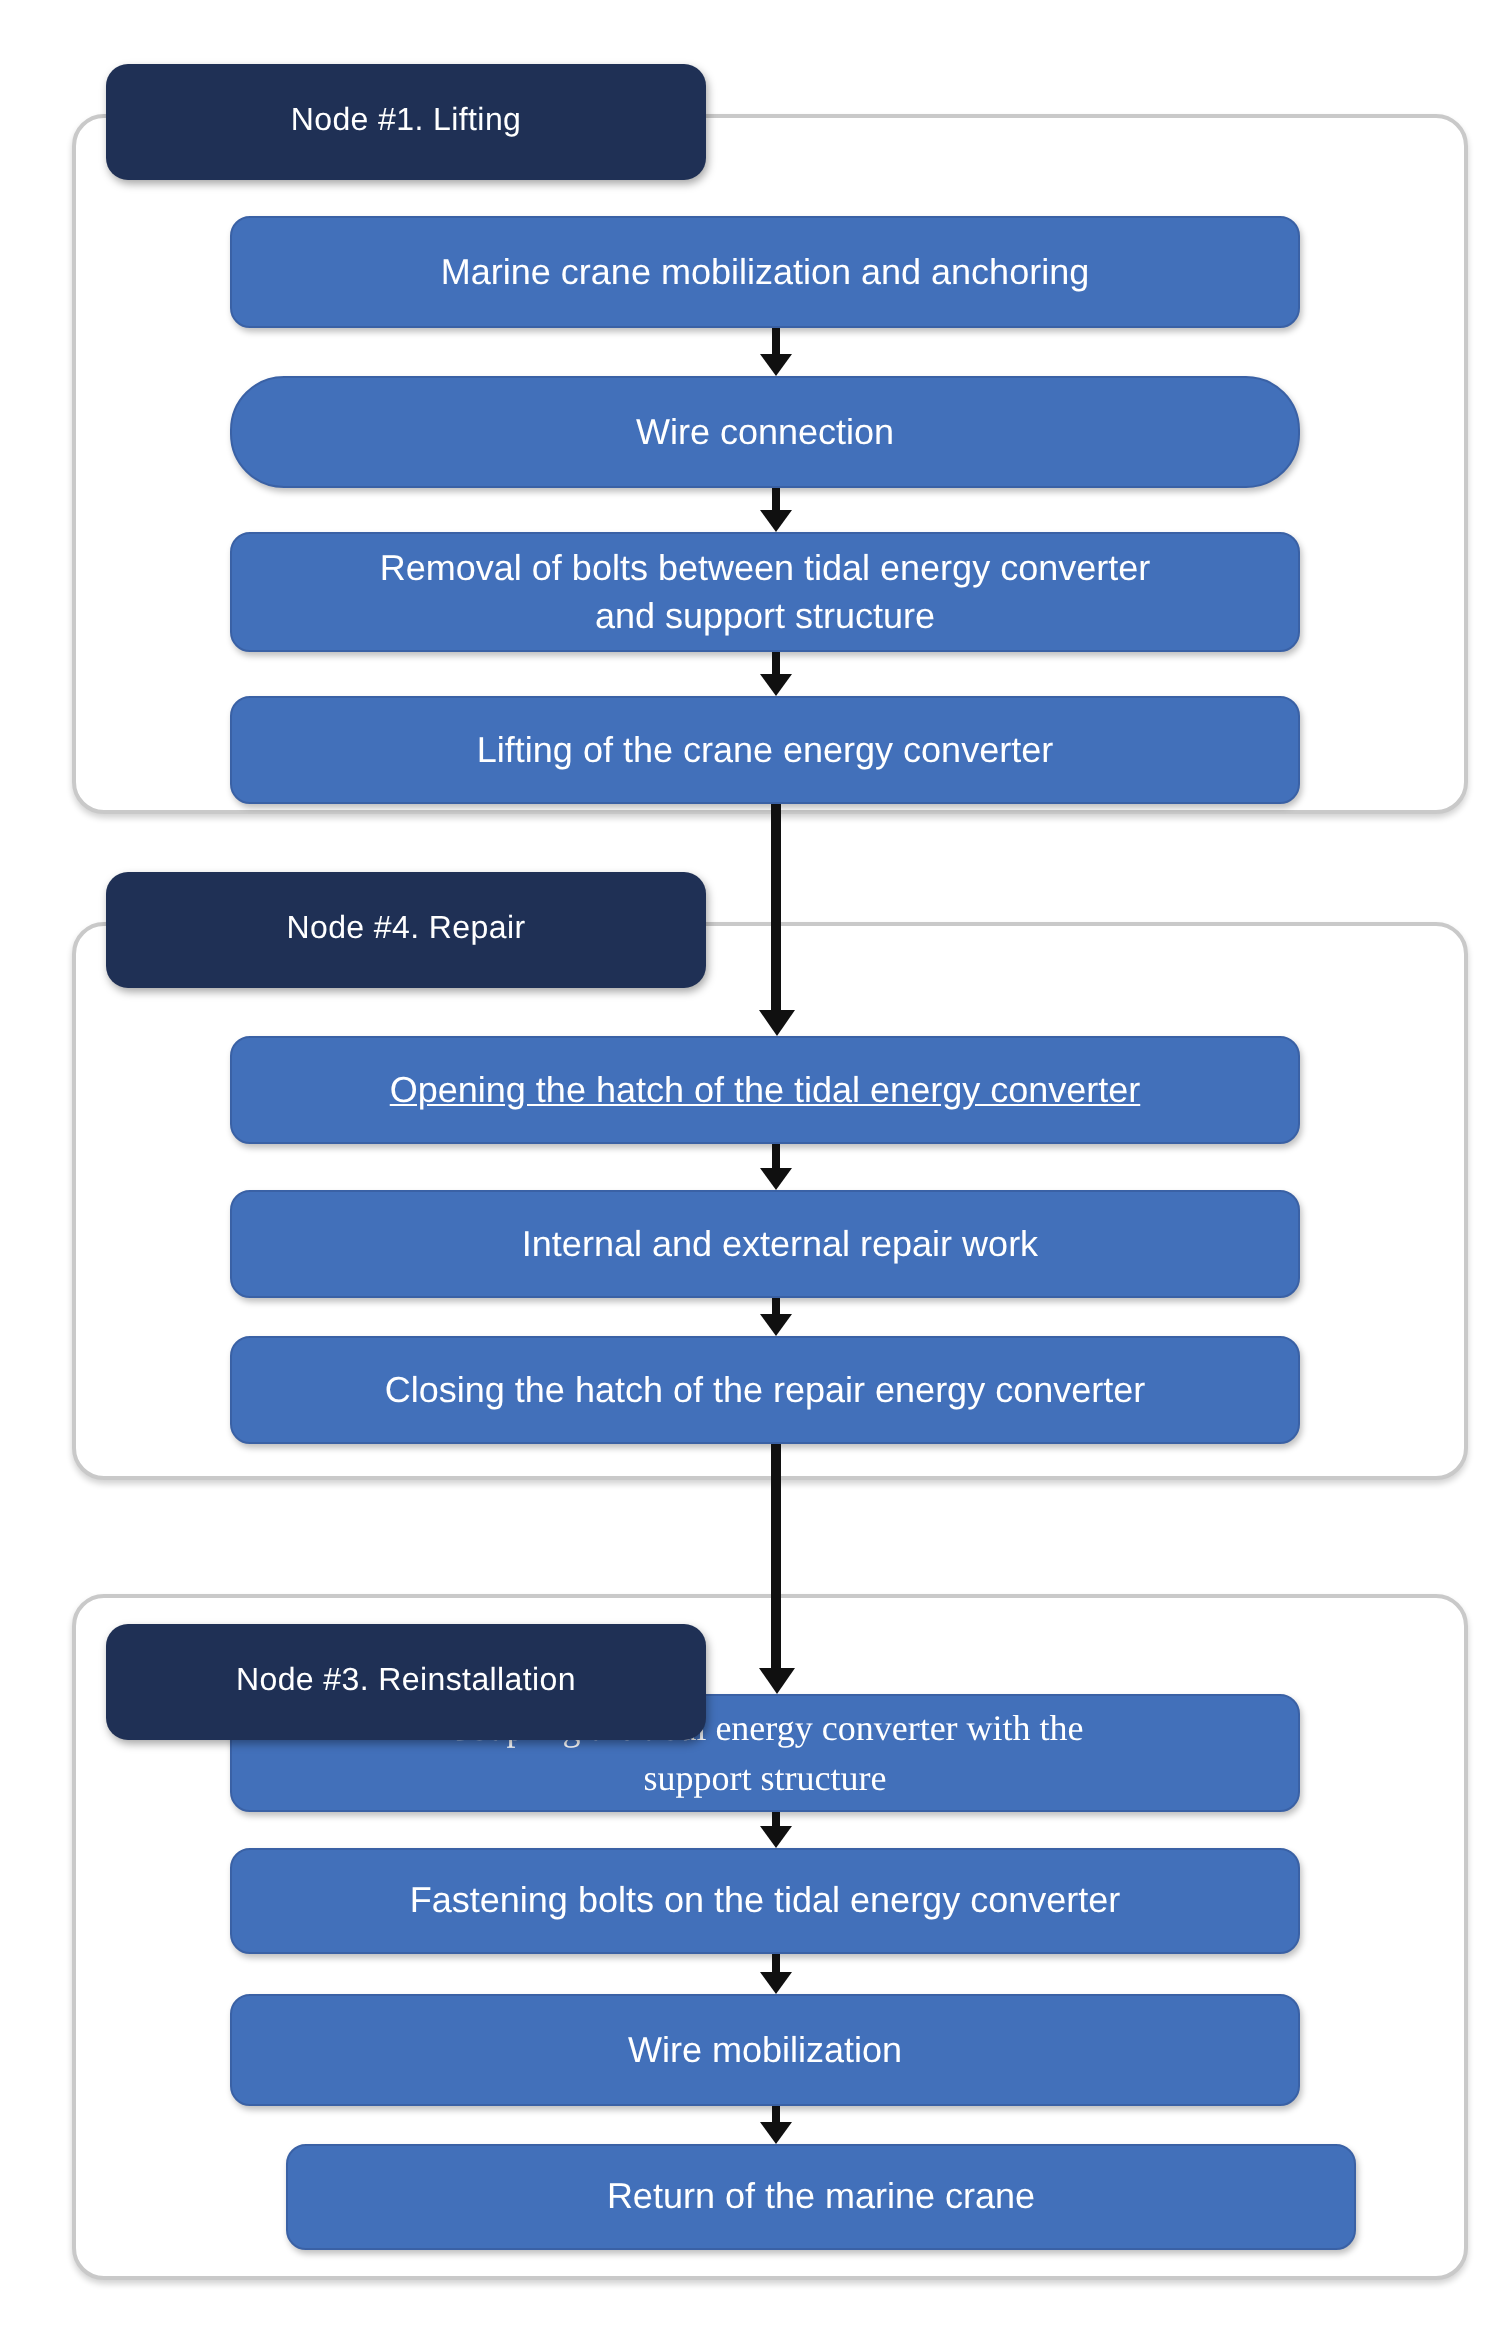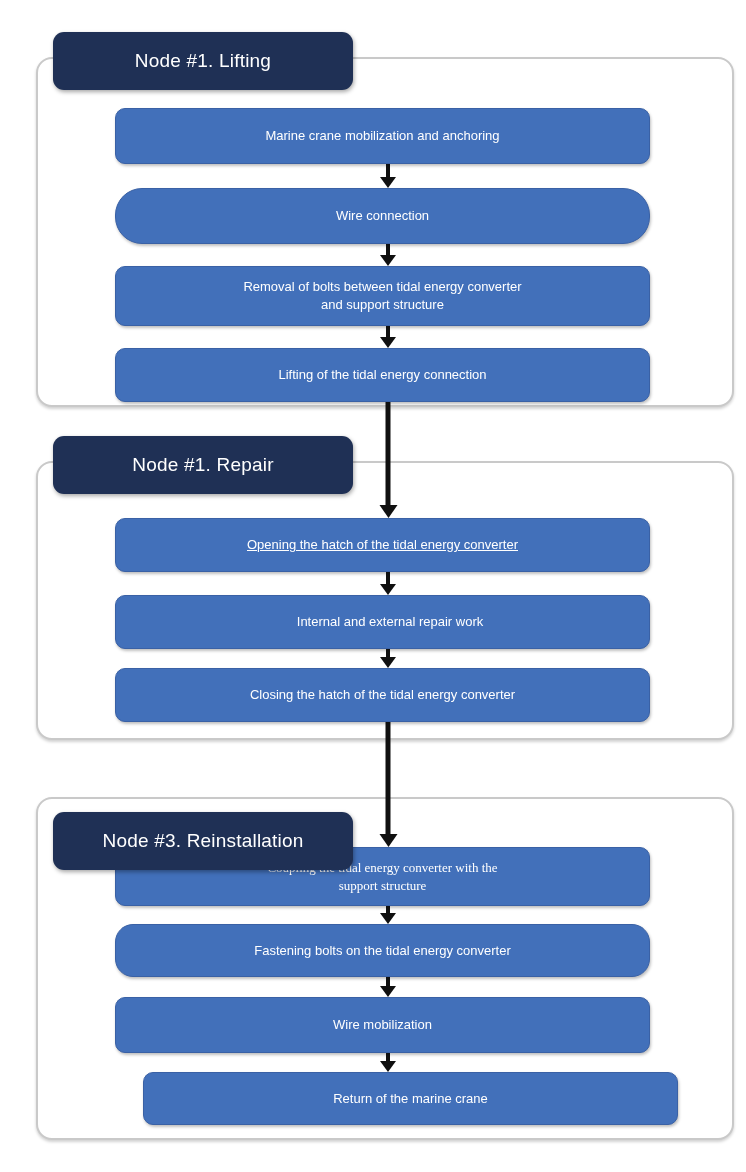--- a/index.html
+++ b/index.html
@@ -27,39 +27,39 @@
     left: 53px;
     width: 300px;
     height: 58px;
     background: #1f3055;
     border-radius: 11px;
     color: #ffffff;
     display: flex;
     align-items: center;
     justify-content: center;
     text-align: center;
-    font-size: 19px;
+    font-size: 16px;
     font-weight: 500;
     letter-spacing: 0.2px;
     box-shadow: 1px 2px 4px rgba(0,0,0,0.35);
     z-index: 3;
   }
   .step-box {
     position: absolute;
     left: 115px;
     width: 535px;
     background: #4270ba;
     border: 1px solid #3a61a5;
     border-radius: 10px;
     color: #ffffff;
     display: flex;
     align-items: center;
     justify-content: center;
     text-align: center;
-    font-size: 13px;
+    font-size: 18px;
     line-height: 1.35;
     white-space: pre-line;
     box-sizing: border-box;
     box-shadow: 1px 2px 3px rgba(0,0,0,0.25);
     z-index: 2;
     padding: 2px 14px;
   }
   .flow-arrow {
     position: absolute;
     left: 388px;
@@ -94,49 +94,49 @@
     <div class="step-box" style="top:108px; height:56px;">Marine crane mobilization and anchoring</div>
     <div class="flow-arrow short" style="top:164px; height:13px;"></div>
 
     <div class="step-box" style="top:188px; height:56px;border-radius:27px;">Wire connection</div>
     <div class="flow-arrow short" style="top:244px; height:11px;"></div>
 
     <div class="step-box" style="top:266px; height:60px;">Removal of bolts between tidal energy converter
 and support structure</div>
     <div class="flow-arrow short" style="top:326px; height:11px;"></div>
 
-    <div class="step-box" style="top:348px; height:54px;">Lifting of the tidal energy connection</div>
+    <div class="step-box" style="top:348px; height:54px;">Lifting of the crane energy converter</div>
   </div>
 
   <div class="flow-arrow long" style="top:402px; height:103px;"></div>
 
   <div class="section">
     <div class="group-frame" style="top:461px; height:279px;"></div>
-    <div class="node-badge" style="top:436px;">Node #1. Repair</div>
+    <div class="node-badge" style="top:436px;">Node #4. Repair</div>
 
     <div class="step-box" style="top:518px; height:54px;text-decoration:underline;">Opening the hatch of the tidal energy converter</div>
     <div class="flow-arrow short" style="top:572px; height:12px;"></div>
 
     <div class="step-box" style="top:595px; height:54px;padding-left:29px;">Internal and external repair work</div>
     <div class="flow-arrow short" style="top:649px; height:8px;"></div>
 
-    <div class="step-box" style="top:668px; height:54px;">Closing the hatch of the tidal energy converter</div>
+    <div class="step-box" style="top:668px; height:54px;">Closing the hatch of the repair energy converter</div>
   </div>
 
   <div class="flow-arrow long" style="top:722px; height:112px;"></div>
 
   <div class="section">
     <div class="group-frame" style="top:797px; height:343px;"></div>
     <div class="node-badge" style="top:768px;margin-top:44px;">Node #3. Reinstallation</div>
 
     <div class="step-box" style="top:847px; height:59px;font-family:Liberation Serif, serif;">Coupling the tidal energy converter with the
 support structure</div>
     <div class="flow-arrow short" style="top:906px; height:7px;"></div>
 
-    <div class="step-box" style="top:924px; height:53px;border-radius:18px;">Fastening bolts on the tidal energy converter</div>
+    <div class="step-box" style="top:924px; height:53px;">Fastening bolts on the tidal energy converter</div>
     <div class="flow-arrow short" style="top:977px; height:9px;"></div>
 
     <div class="step-box" style="top:997px; height:56px;">Wire mobilization</div>
     <div class="flow-arrow short" style="top:1053px; height:8px;"></div>
 
     <div class="step-box" style="top:1072px; height:53px;margin-left:28px;">Return of the marine crane</div>
   </div>
 
 </div>
 

